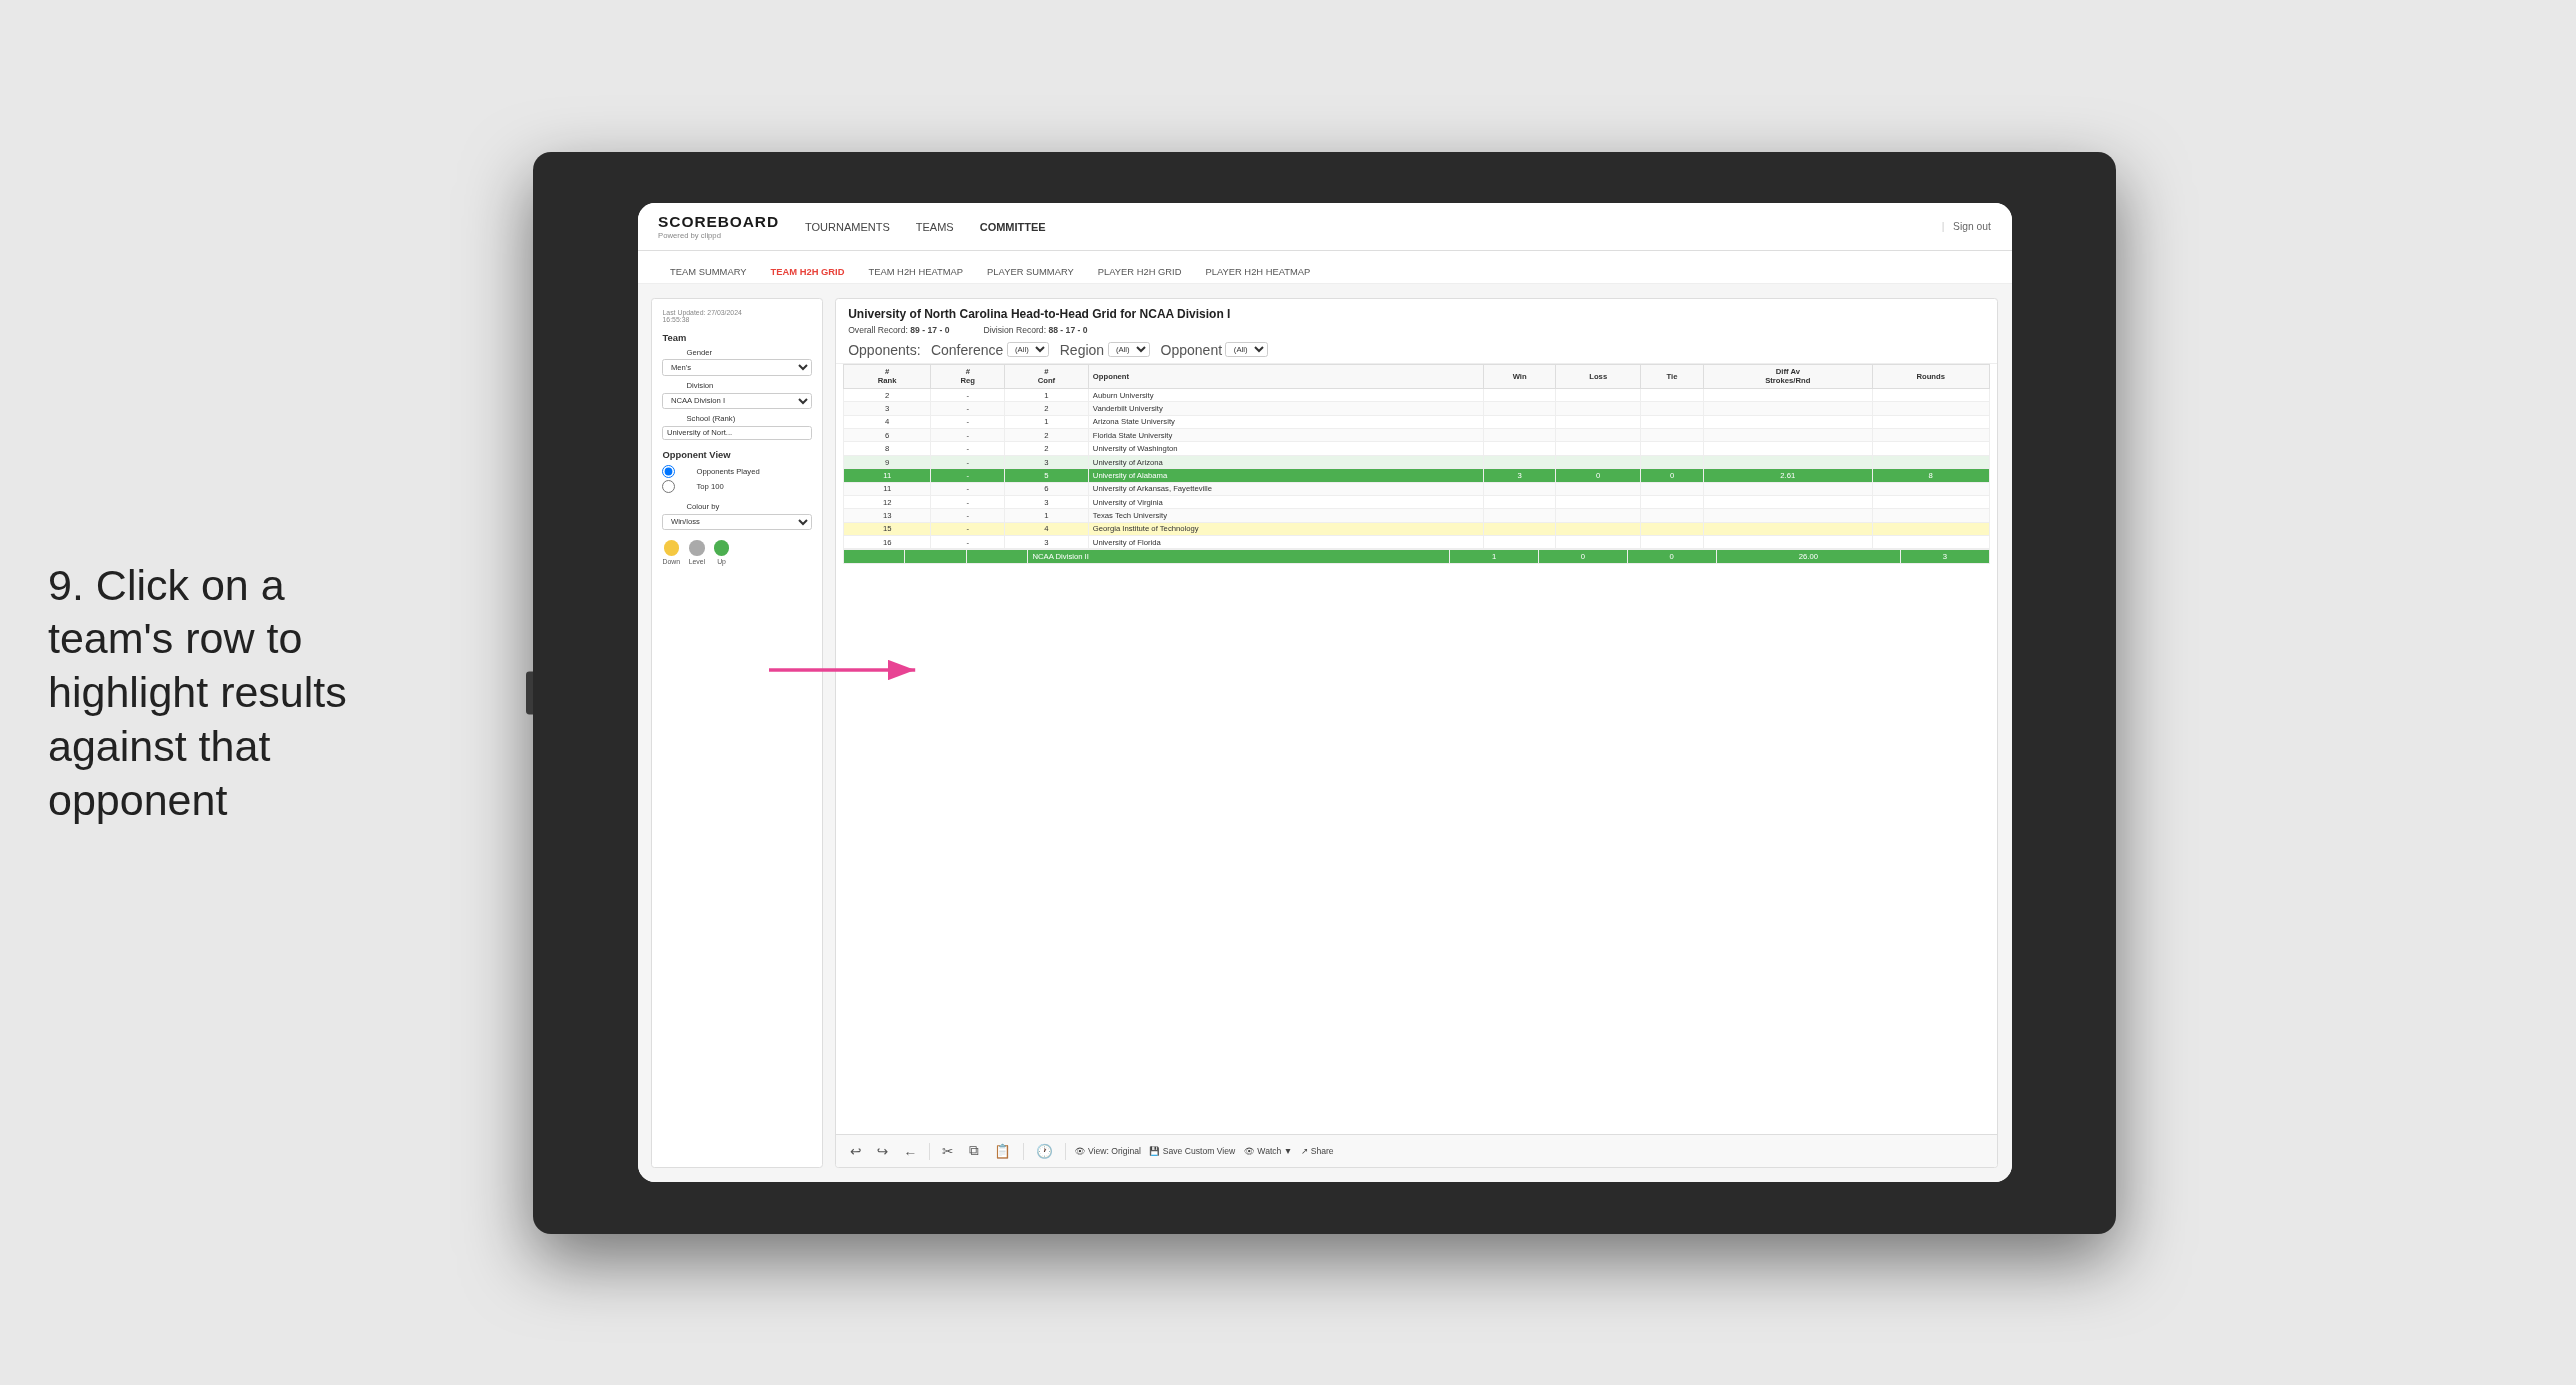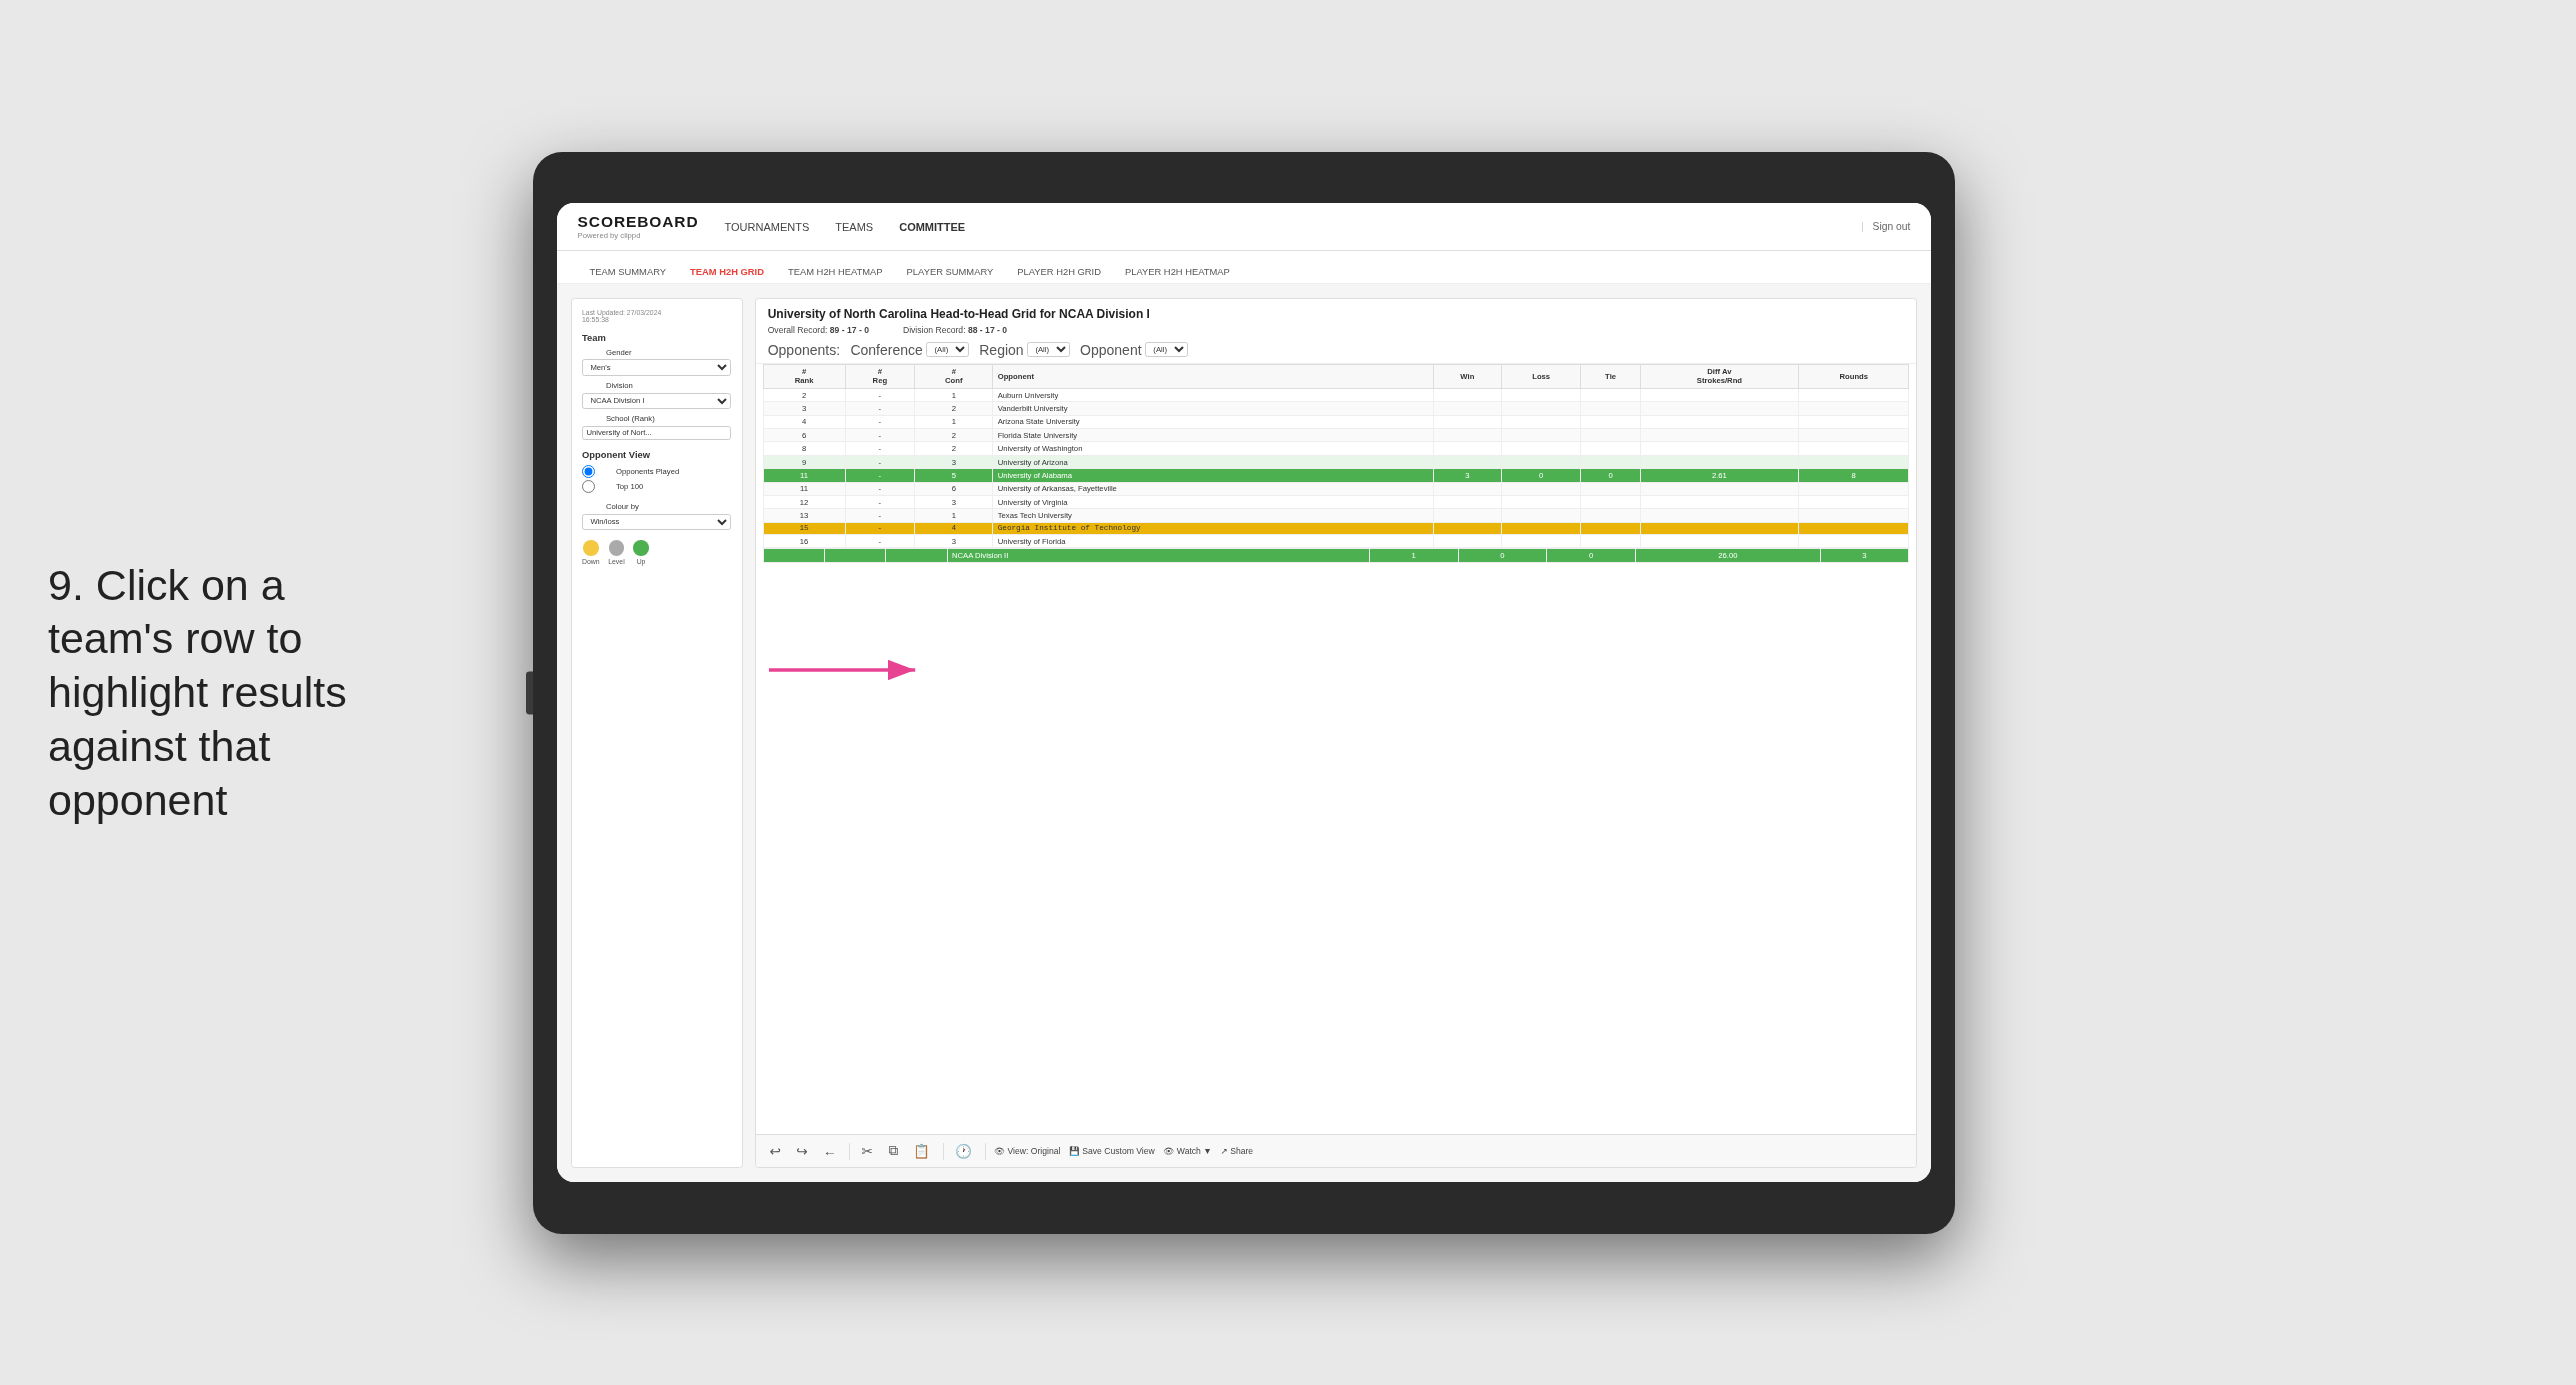--- a/index.html
+++ b/index.html
@@ -29,24 +29,24 @@
       top: 50%;
       transform: translateY(-50%);
       width: 361px;
       font-size: 43px;
       font-weight: 400;
       color: #222;
       line-height: 1.25;
     }
     
     .tablet-frame {
-      width: 1422px;
+      width: 1583px;
       height: 1082px;
       background: #2a2a2a;
-      border-radius: 29px;
+      border-radius: 18px;
       position: absolute;
       left: 533px;
       top: 50%;
       transform: translateY(-50%);
       display: flex;
       align-items: center;
       justify-content: center;
       box-shadow: 0 26px 69px rgba(0,0,0,0.5);
     }
     .tablet-screen {
@@ -618,21 +618,21 @@
                     <td>13</td>
                     <td>-</td>
                     <td>1</td>
                     <td class="left">Texas Tech University</td>
                     <td></td>
                     <td></td>
                     <td></td>
                     <td></td>
                     <td></td>
                   </tr>
-                  <tr style="background: #eab308; font-family: Liberation Mono, monospace;">
+                  <tr style="background: #fef9c3;">
                     <td>15</td>
                     <td>-</td>
                     <td>4</td>
                     <td class="left">Georgia Institute of Technology</td>
                     <td></td>
                     <td></td>
                     <td></td>
                     <td></td>
                     <td></td>
                   </tr>

